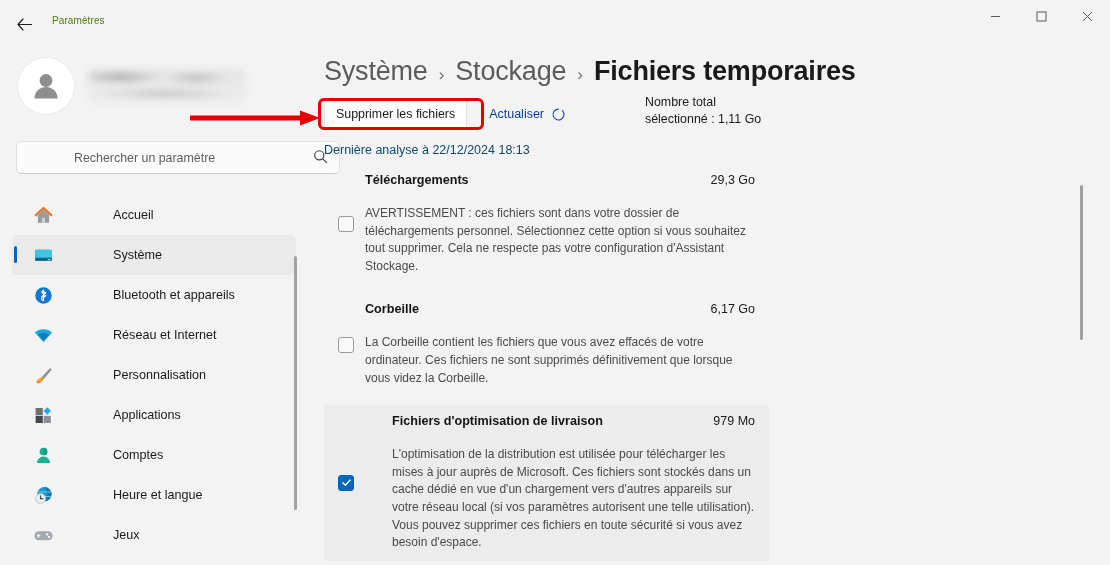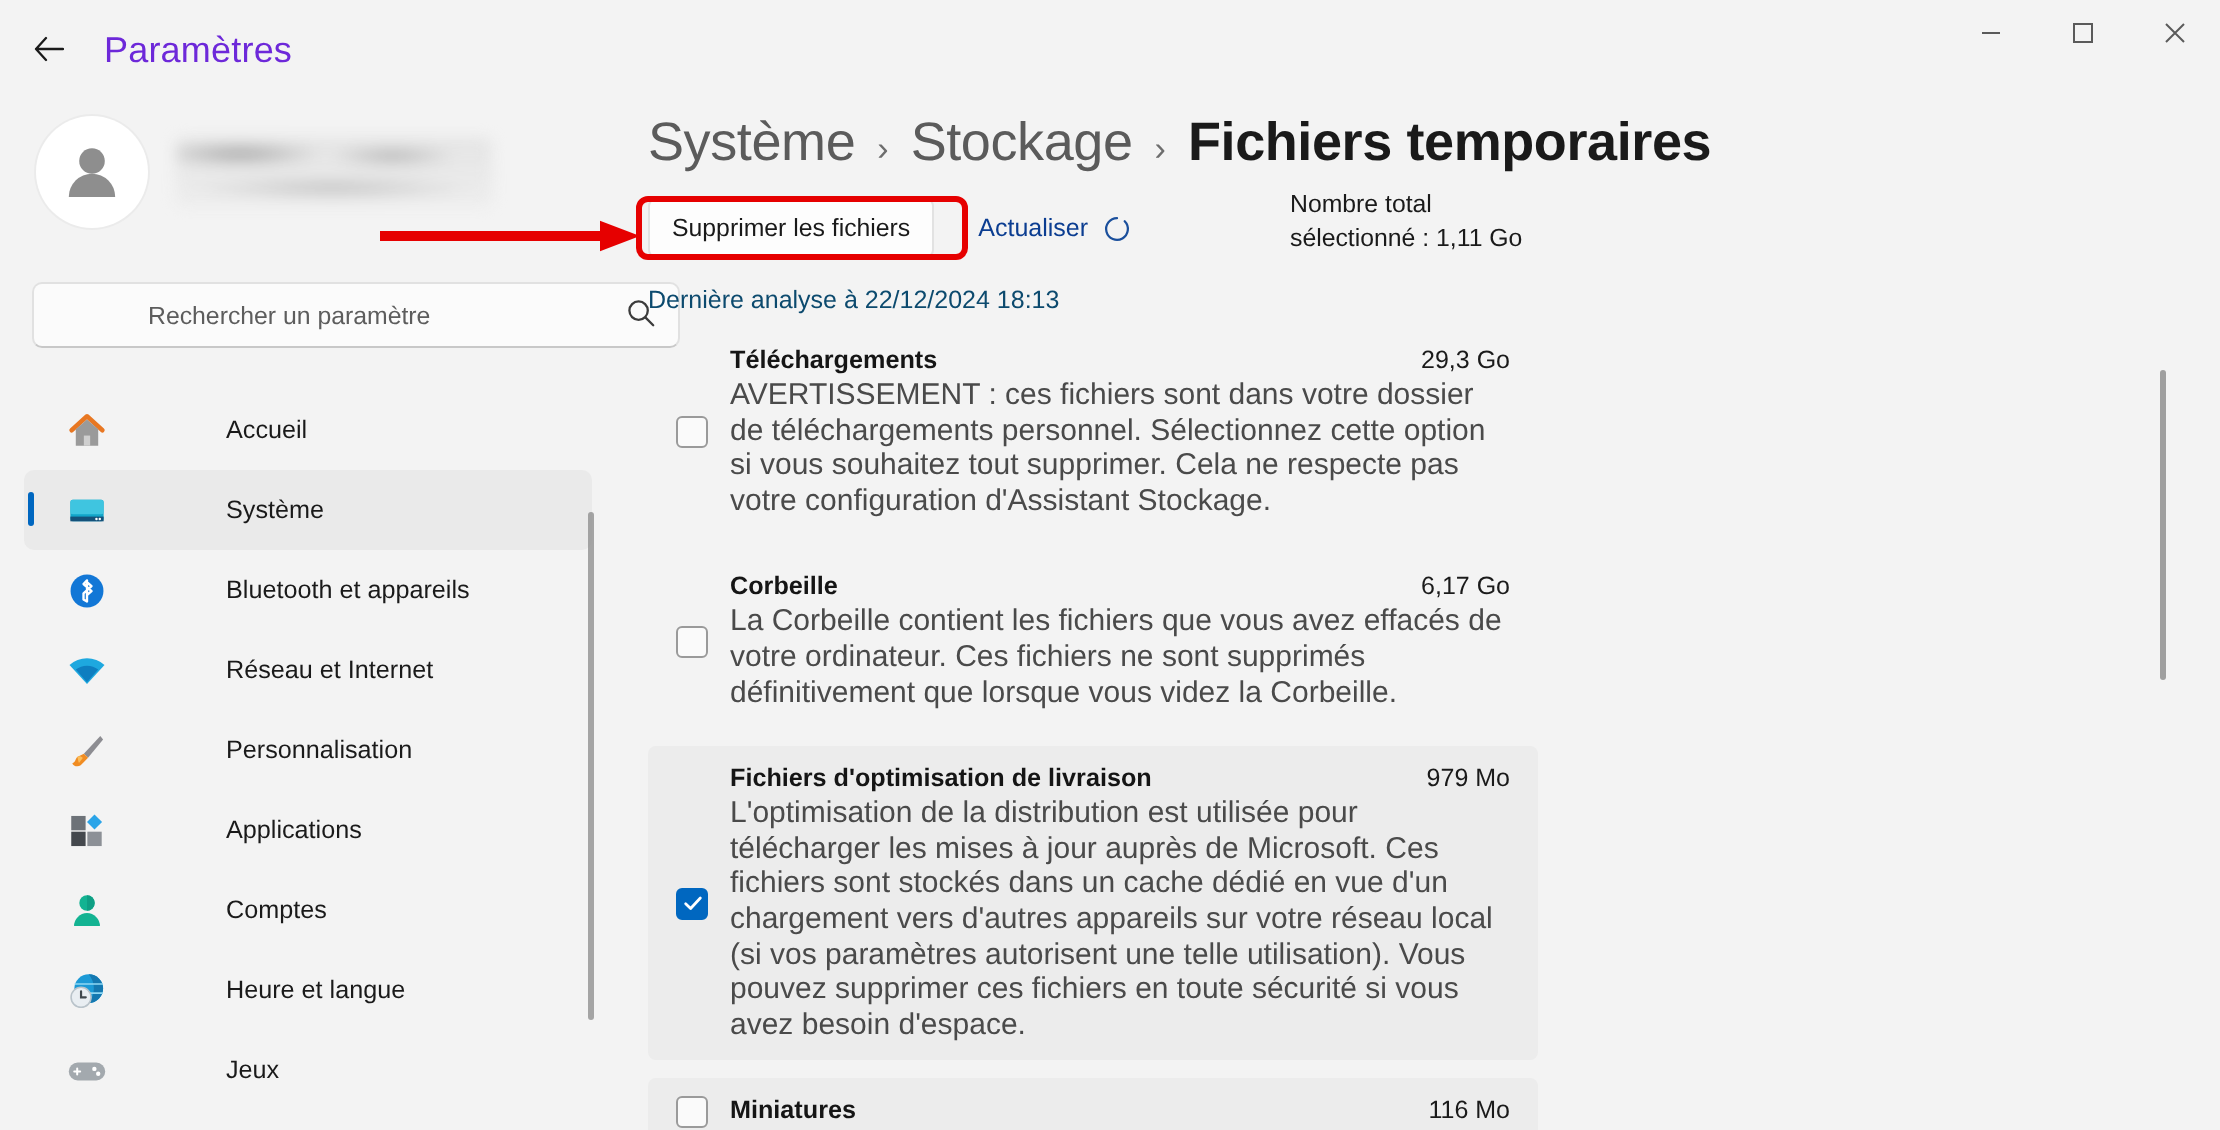--- a/index.html
+++ b/index.html
@@ -25,21 +25,21 @@
   }
   .back-btn {
     position: absolute; left: 8px; top: 8px;
     width: 32px; height: 32px;
     display: flex; align-items: center; justify-content: center;
     border-radius: 5px;
   }
   .back-btn svg { display:block; }
   .app-title {
     position: absolute; left: 52px; top: 15px;
-    font-size: 18px; color: #6d28d9;
+    font-size: 10px; color: #4d7c0f;
     letter-spacing: .1px;
   }
   .wincontrols {
     position: absolute; right: 0; top: 0;
     display: flex; height: 32px;
   }
   .wc {
     width: 46px; height: 32px;
     display: flex; align-items: center; justify-content: center;
     color: #5a5a5a;
@@ -173,21 +173,21 @@
     overflow: hidden;
   }
   .item {
     position: relative;
     width: 445px;
     border-radius: 4px;
     padding: 9px 0 9px 0;
     margin-bottom: 9px;
     display: flex;
   }
-  .item.highlight { background: #ececec; }
+  .item.highlight { background: #ececec; gap: 27px; }
   .chk {
     flex: 0 0 16px;
     width: 16px; height: 16px;
     margin: 0 11px 0 14px;
     border-radius: 3px;
     align-self: center;
     border: 1px solid #9a9a9a;
     background: #fafafa;
     box-sizing: border-box;
     display: flex; align-items:center; justify-content:center;
@@ -197,22 +197,22 @@
   }
   .chk svg { display:none; }
   .chk.checked svg { display:block; }
   .item-body { flex: 1 1 auto; padding-right: 14px; }
   .item-head {
     display: flex; justify-content: space-between; align-items: baseline;
   }
   .item-title { font-size: 12.6px; font-weight: 700; color: #151515; }
   .item-size { font-size: 12.5px; color: #1a1a1a; white-space: nowrap; margin-left: 12px; }
   .item-desc {
-    margin-top: 2px;
-    font-size: 15px; color: #4a4a4a; line-height: 17.6px;
+    margin-top: 18px;
+    font-size: 12px; color: #4a4a4a; line-height: 17.6px;
     max-width: 392px;
   }
   .main-sb {
     position: absolute; left: 770px; top: 137px;
     width: 3px; height: 155px;
     background: #8a8a8a; border-radius: 2px; opacity:.8;
   }
 
   
   .anno-box {

